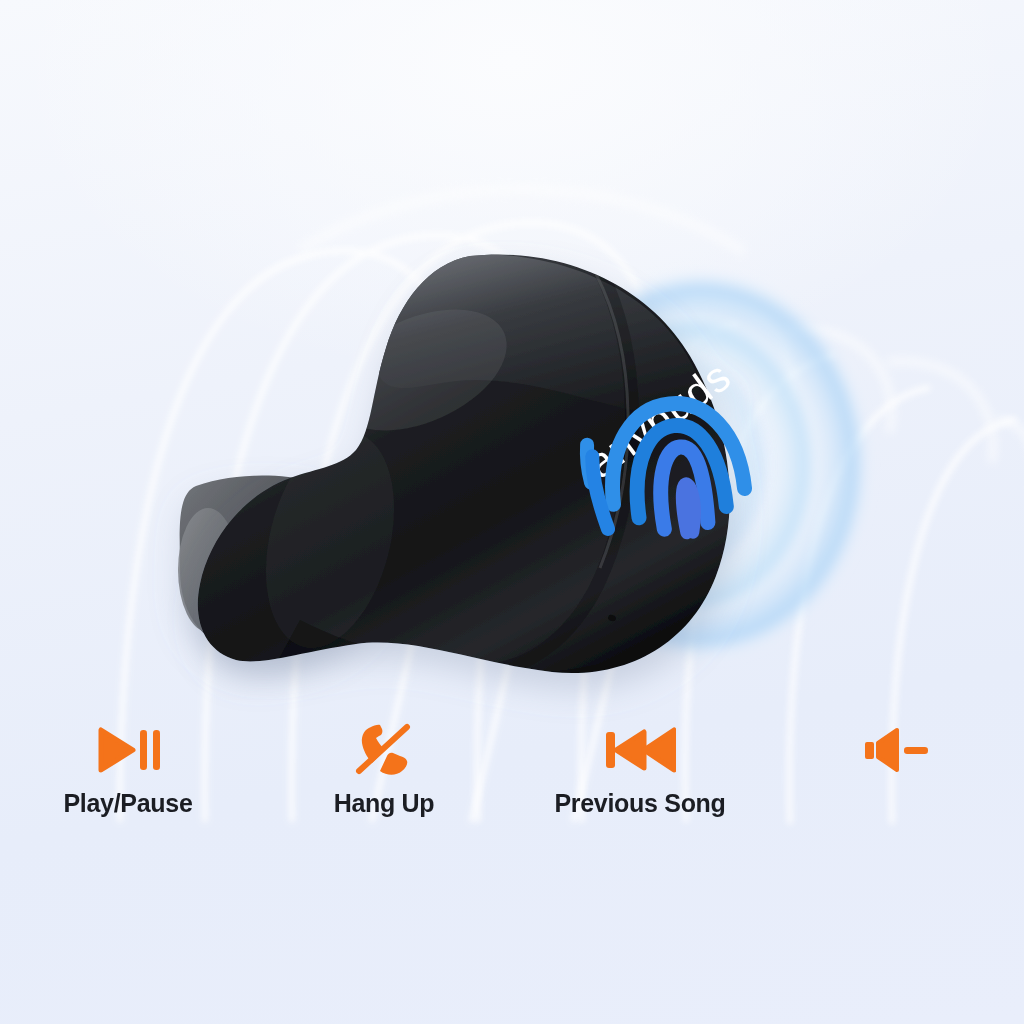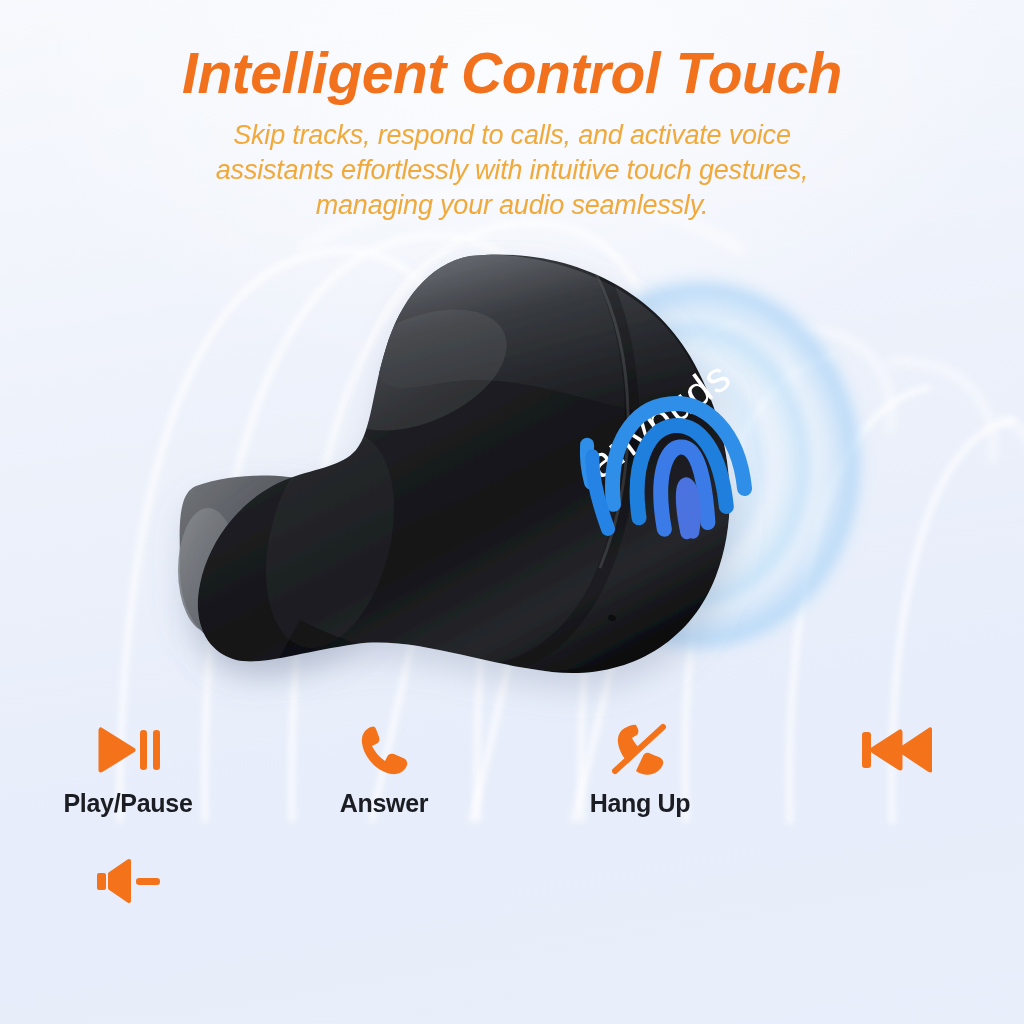--- a/index.html
+++ b/index.html
@@ -123,28 +123,20 @@
       <path d="M790 330 C 860 324, 900 372, 890 430"></path>
       <path d="M890 362 C 960 356, 1000 404, 992 460"></path>
       <path d="M1000 420 C 1028 424, 1040 452, 1034 492"></path>
     </g>
 
     <g filter="url(#softblur2)" fill="none" stroke="#ffffff" stroke-width="9" opacity="0.55">
       <path d="M300 250 C 430 168, 620 170, 744 252"></path>
     </g>
   </svg>
 
-  <div class="header">
-    <div class="title">Intelligent Control Touch</div>
-    <div class="subtitle">
-      <span class="ln">Skip tracks, respond to calls, and activate voice</span>
-      <span class="ln">assistants effortlessly with intuitive touch gestures,</span>
-      <span class="ln">managing your audio seamlessly.</span>
-    </div>
-  </div>
 
   <div class="hero">
     <svg width="1024" height="500" viewBox="0 0 1024 500" aria-hidden="true">
       <defs>
 
         <linearGradient id="budBody" x1="0.18" y1="0.05" x2="0.80" y2="0.95">
           <stop offset="0%" stop-color="#5d6065"></stop>
           <stop offset="16%" stop-color="#3b3e43"></stop>
           <stop offset="38%" stop-color="#1d1f22"></stop>
           <stop offset="62%" stop-color="#131417"></stop>
@@ -255,31 +247,20 @@
         <svg width="66" height="48" viewBox="0 0 66 48">
           <path d="M6 4 L6 44 L38 24 Z" fill="#F4731A" stroke="#F4731A" stroke-width="5" stroke-linejoin="round"></path>
           <rect x="45" y="4" width="7" height="40" rx="3.2" fill="#F4731A"></rect>
           <rect x="58" y="4" width="7" height="40" rx="3.2" fill="#F4731A"></rect>
         </svg>
       </span>
       <span class="ctrl-label">Play/Pause</span>
     </div>
 
 
-    <div class="ctrl">
-      <span class="ctrl-icon">
-        <svg width="52" height="54" viewBox="0 0 52 54">
-          <path d="M13 4 C 7 6, 3 12, 4 20 C 6 34, 18 48, 33 51
-                   C 41 52, 47 48, 49 42 C 50 39, 48 36, 45 35 L 36 31
-                   C 33 30, 30 31, 29 34 L 27 38 C 21 34, 17 29, 14 23
-                   L 18 21 C 21 20, 22 17, 21 14 L 18 6 C 17 3, 15 3, 13 4 Z" fill="#F4731A"></path>
-        </svg>
-      </span>
-      <span class="ctrl-label">Answer</span>
-    </div>
 
     <div class="ctrl">
       <span class="ctrl-icon">
         <svg width="58" height="54" viewBox="0 0 58 54">
           <g>
             <path d="M16 4 C 10 6, 6 12, 7 20 C 8 27, 12 34, 17 40
                      L 30 27 C 26 23, 23 19, 21 15 L 24 13
                      C 27 12, 28 9, 27 6 L 25 2 C 23 1, 18 3, 16 4 Z" fill="#F4731A"></path>
             <path d="M25 48 C 32 53, 41 53, 47 48 C 51 45, 53 41, 52 38
                      C 51 35, 48 34, 45 33 L 38 30 C 35 29, 33 31, 32 33 Z" fill="#F4731A"></path>
@@ -291,20 +272,21 @@
     </div>
 
     <div class="ctrl">
       <span class="ctrl-icon">
         <svg width="72" height="48" viewBox="0 0 72 48">
           <rect x="2" y="6" width="9" height="36" rx="3" fill="#F4731A"></rect>
           <path d="M40 6 L40 42 L12 24 Z" fill="#F4731A" stroke="#F4731A" stroke-width="5" stroke-linejoin="round"></path>
           <path d="M70 4 L70 44 L40 24 Z" fill="#F4731A" stroke="#F4731A" stroke-width="5" stroke-linejoin="round"></path>
         </svg>
       </span>
+      <span class="ctrl-label">Previous Song</span>
     </div>
 
 
 
     <div class="ctrl">
       <span class="ctrl-icon">
         <svg width="66" height="48" viewBox="0 0 66 48">
           <rect x="2" y="16" width="9" height="17" rx="2" fill="#F4731A"></rect>
           <path d="M34 4 L34 44 L15 31 L15 17 Z" fill="#F4731A" stroke="#F4731A" stroke-width="4" stroke-linejoin="round"></path>
           <rect x="41" y="21" width="24" height="7" rx="3.2" fill="#F4731A"></rect>

